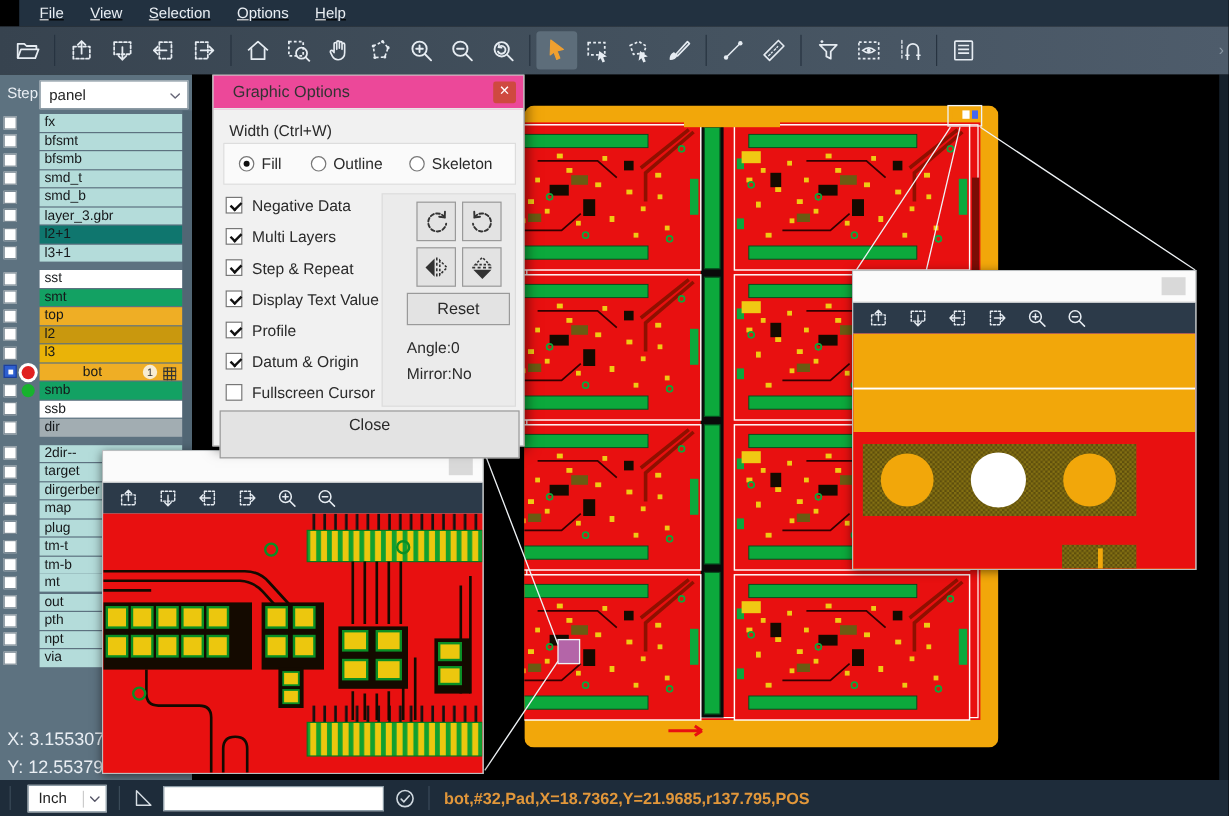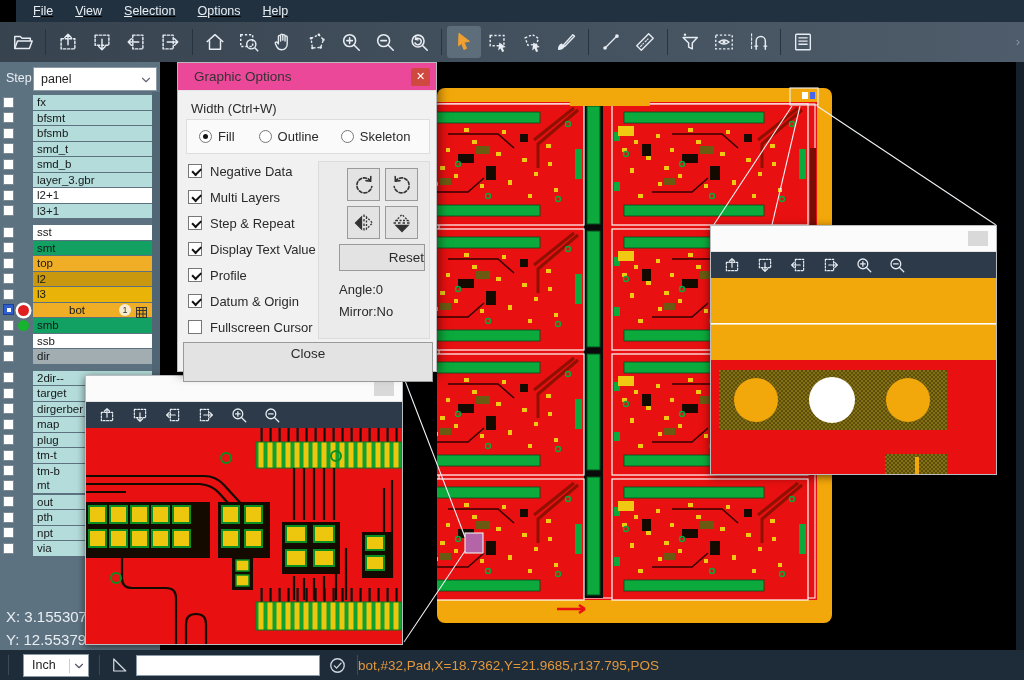--- a/index.html
+++ b/index.html
@@ -87,38 +87,38 @@
   .cbox { width:14px; height:14px; background:#fff; border:1px solid #777; position:relative; flex:none; }
   .cbox.on::after { content:""; position:absolute; left:2.5px; top:3px; width:7px; height:3.5px;
                     border-left:2px solid #111; border-bottom:2px solid #111; transform:rotate(-45deg); }
   .crow span.clab { white-space:nowrap; }
   #rbox { position:absolute; left:140px; top:98px; width:112px; height:178px; background:#ebebeb; border:1px solid #dcdcdc; }
   .dbtn { position:absolute; width:33px; height:33px; background:#e3e3e3; border:1px solid #9a9a9a;
           display:flex; align-items:center; justify-content:center; color:#333; }
   #rot-cw { left:28px; top:6px; } #rot-ccw { left:66px; top:6px; }
   #flip-h { left:28px; top:44px; } #flip-v { left:66px; top:44px; }
   #reset-btn { position:absolute; left:20px; top:82px; width:86px; height:27px; background:#e3e3e3;
-               border:1px solid #9a9a9a; text-align:right; line-height:25px; font-size:13.5px; }
+               border:1px solid #9a9a9a; text-align:center; line-height:25px; font-size:13.5px; }
   #angle-text { position:absolute; left:20px; top:120px; } 
   #mirror-text { position:absolute; left:20px; top:142px; }
   #close-btn { position:absolute; left:5px; top:279px; width:250px; height:40px; background:#e3e3e3;
                border:1px solid #9a9a9a; text-align:center; line-height:22px; font-size:13.5px; }
 
   
   #statusbar { position:absolute; left:0; top:650px; width:1024px; height:30px; background:#1e2c3a;
                display:flex; align-items:center; z-index:20; }
   .ssep { width:1px; height:20px; background:#3a4a58; }
   #unitbox { position:relative; margin-left:14px; width:66px; height:23px; background:#fff;
              border:1px solid #8b9aa4; display:flex; align-items:center; padding-left:8px;
              font-size:12.5px; color:#222; }
   #unitbox .chev { position:absolute; right:2px; top:4px; color:#556; border-left:1px solid #ccc; padding-left:2px; }
   #angleicon { margin:0 8px 0 10px; color:#d6dde3; }
   #cmdinput { width:184px; height:21px; border:1px solid #8b9aa4; background:#fff; font-size:12px; padding:0 5px; }
   #histicon { margin:0 10px 0 8px; color:#cfd8df; }
-  #status-text { color:#e2973a; font-size:13.5px; white-space:nowrap; }
+  #status-text { color:#e2973a; font-size:13.5px; margin-left:12px; white-space:nowrap;font-weight:bold; }
   .sgap8 { width:8px; } .sgap10 { width:10px; }
 </style>
 </head>
 <body>
 
 <svg width="0" height="0" style="position:absolute">
   <defs>
     <symbol id="sym-folder" viewBox="0 0 24 24">
         <g stroke="currentColor" fill="none" stroke-width="1.6" stroke-linejoin="round">
           <path d="M3 19 V6 h6 l2 2 h9 v3"></path>
@@ -543,21 +543,21 @@
         <div class="lrow" style="top: 95px;">
           <span class="lchk"></span>
           <span class="llab" style="background: rgb(180, 220, 218);">smd_b</span>
         </div>
         <div class="lrow" style="top: 110.5px;">
           <span class="lchk"></span>
           <span class="llab" style="background: rgb(180, 220, 218);">layer_3.gbr</span>
         </div>
         <div class="lrow" style="top: 126px;">
           <span class="lchk"></span>
-          <span class="llab" style="background: #ffffff;">l2+1</span>
+          <span class="llab" style="background: #0f766e;">l2+1</span>
         </div>
         <div class="lrow" style="top: 141.5px;">
           <span class="lchk"></span>
           <span class="llab" style="background: rgb(180, 220, 218);">l3+1</span>
         </div>
         <div class="lrow" style="top: 163px;">
           <span class="lchk"></span>
           <span class="llab" style="background: rgb(255, 255, 255);">sst</span>
         </div>
         <div class="lrow" style="top: 178.5px;">

